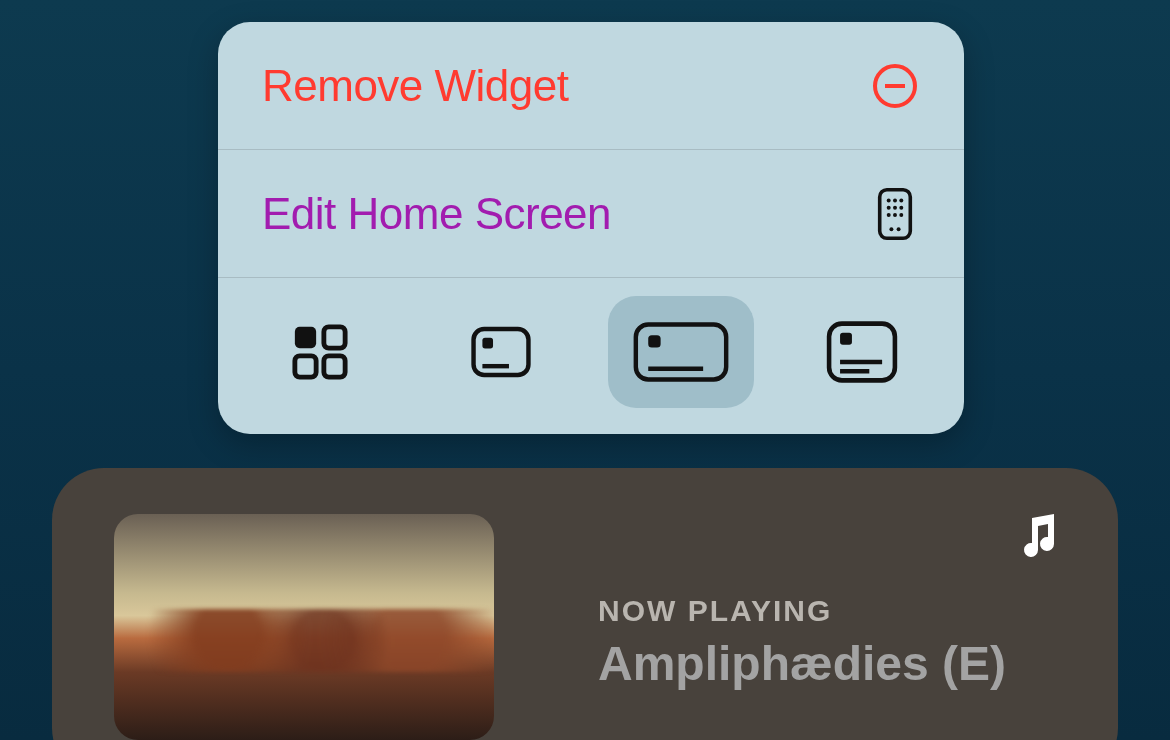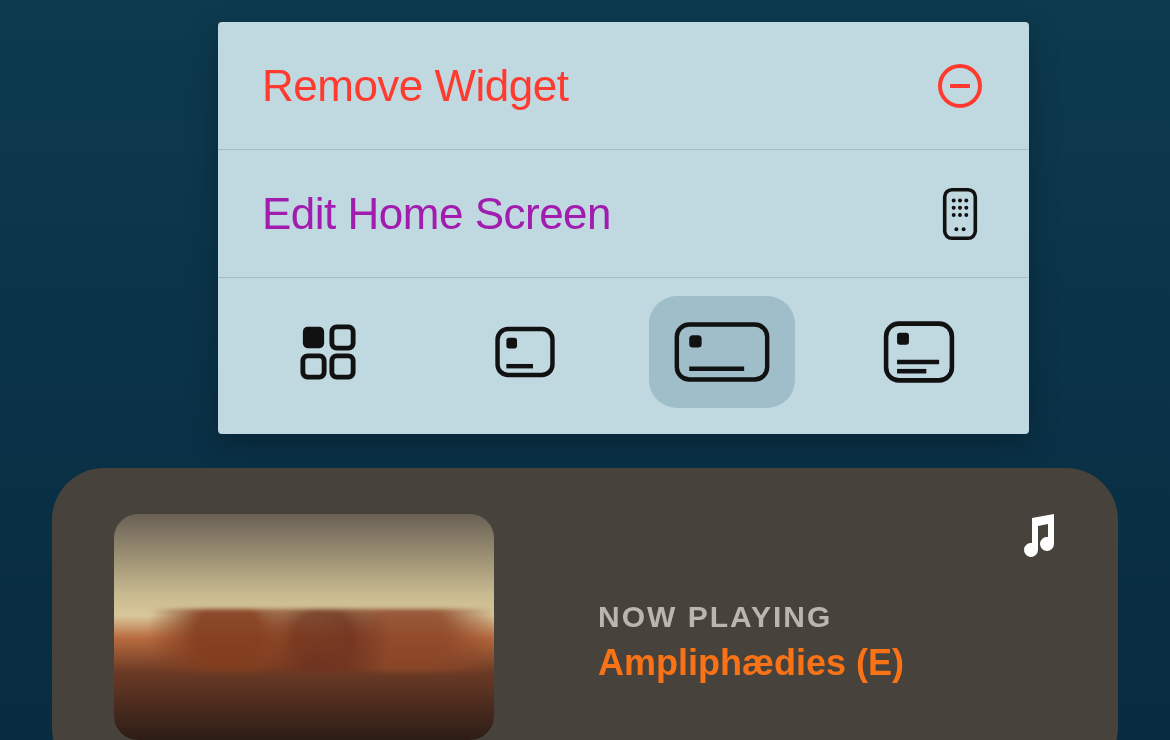--- a/index.html
+++ b/index.html
@@ -8,23 +8,23 @@
     background: linear-gradient(180deg, #0d3a4f 0%, #0a3248 50%, #082b3f 100%);
     font-family: -apple-system, "SF Pro Display", "Helvetica Neue", Arial, sans-serif;
     position: relative;
   }
 
   
   .menu {
     position: absolute;
     left: 218px;
     top: 22px;
-    width: 811px;
+    width: 746px;
     background: #c0d8e0;
-    border-radius: 4px;
+    border-radius: 32px;
     overflow: hidden;
     box-shadow: 0 10px 30px rgba(0,0,0,0.25);
   }
   .menu-row {
     display: flex;
     align-items: center;
     justify-content: space-between;
     padding: 0 44px;
     height: 128px;
     border-bottom: 1px solid rgba(60,60,67,0.18);
@@ -109,23 +109,23 @@
     gap: 8px;
     padding-top: 36px;
   }
   .now-playing-label {
     font-size: 30px;
     font-weight: 600;
     letter-spacing: 2px;
     color: #b9b5af;
   }
   .track-title {
-    font-size: 36px;
+    font-size: 48px;
     font-weight: 600;
-    color: #f97316;
+    color: #a3a3a3;
   }
   .music-icon {
     position: absolute;
     top: 44px;
     right: 56px;
     width: 48px;
     height: 48px;
     color: #fff;
   }
 </style>

